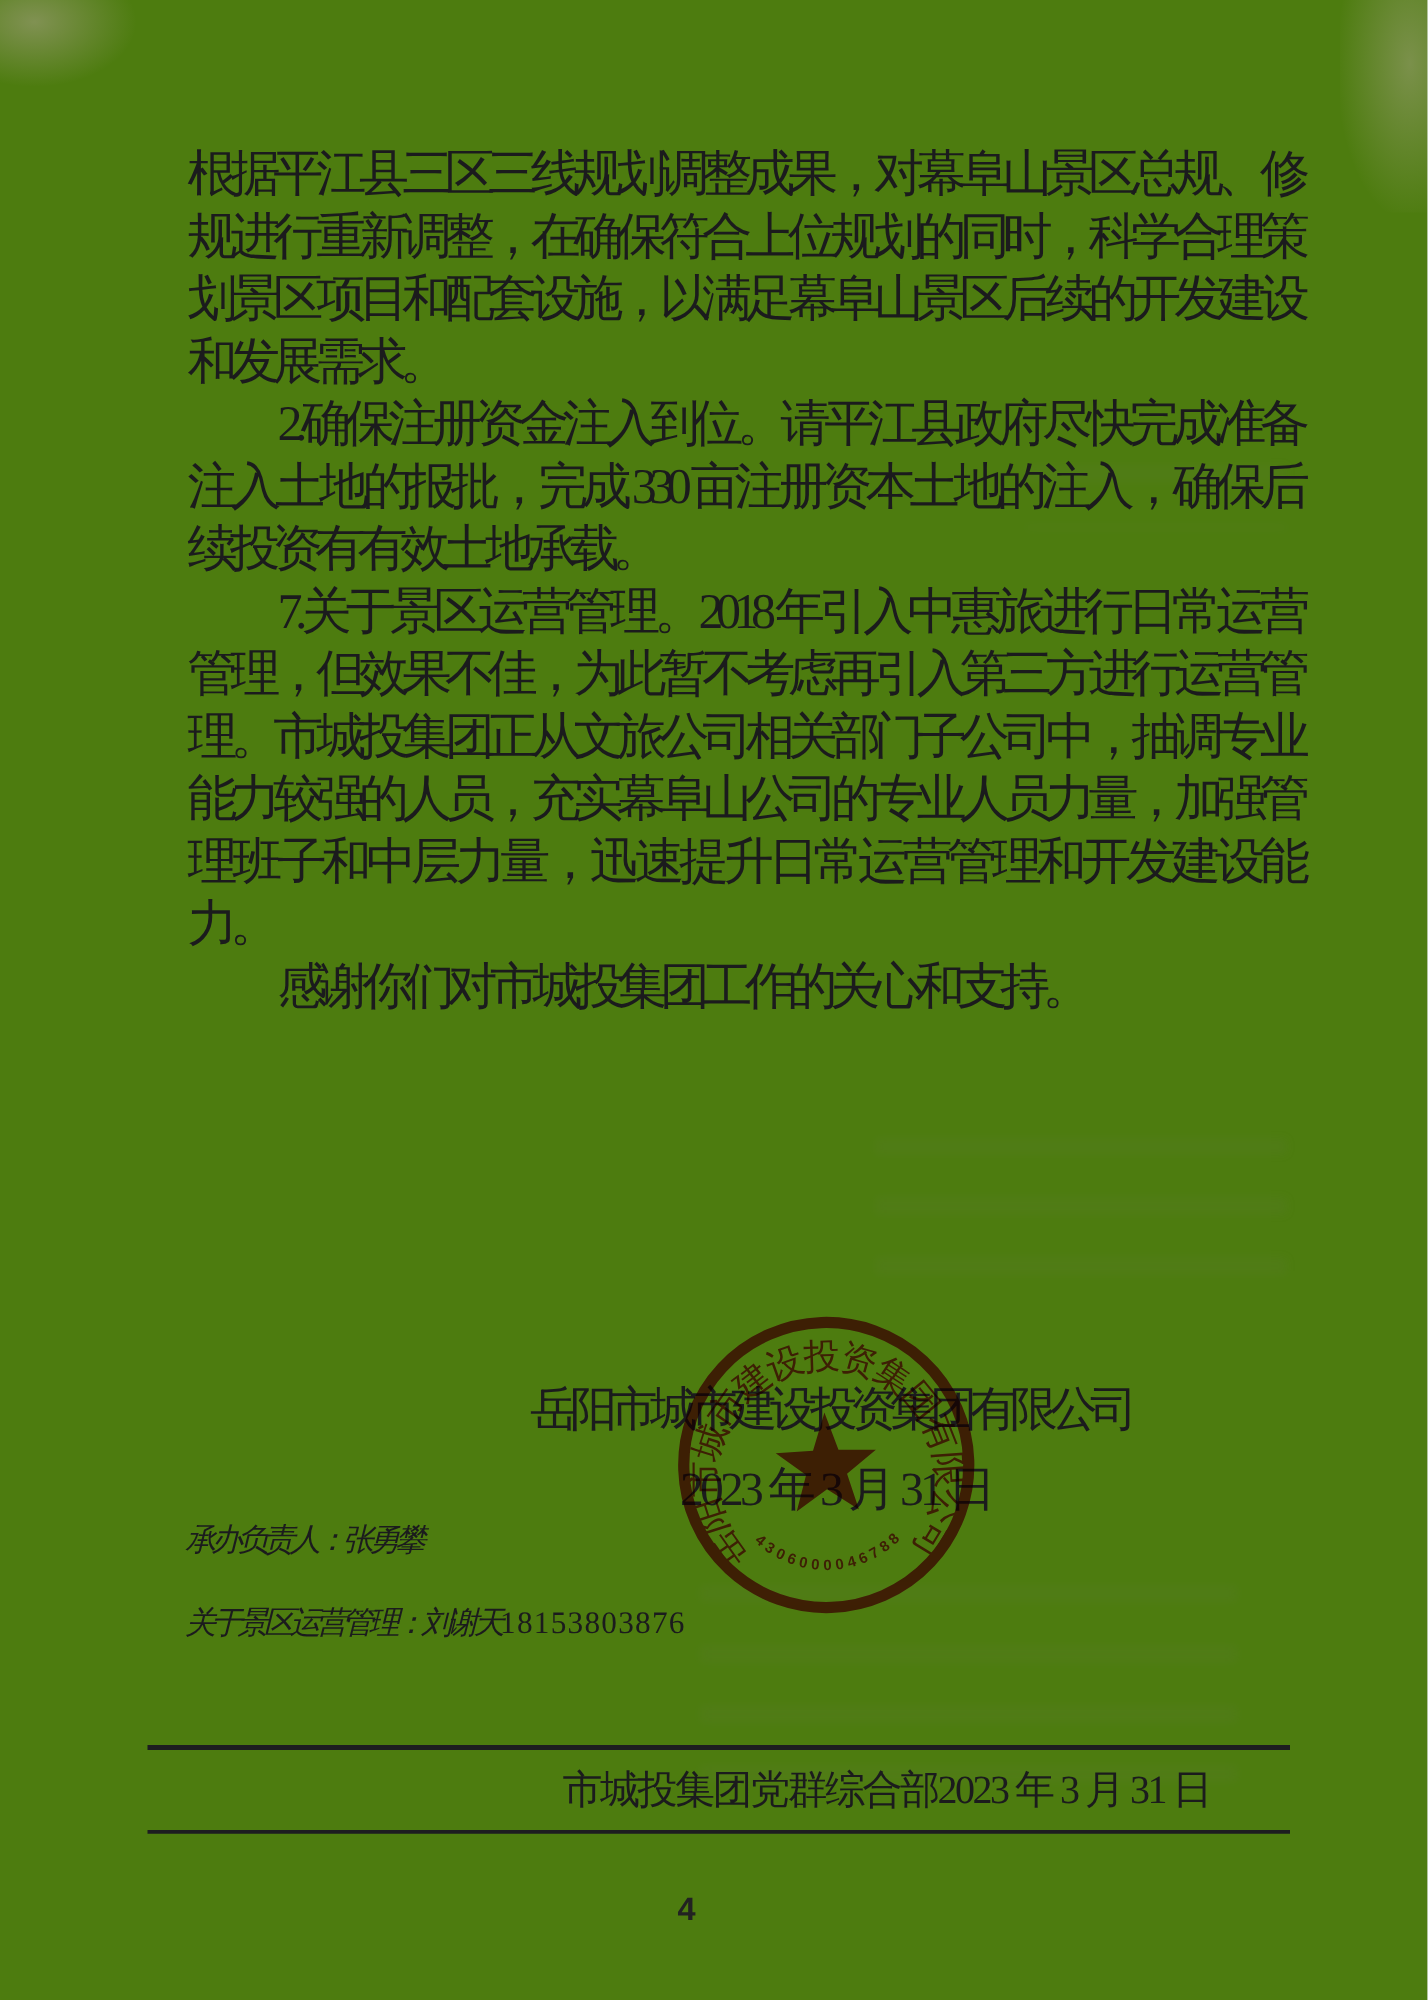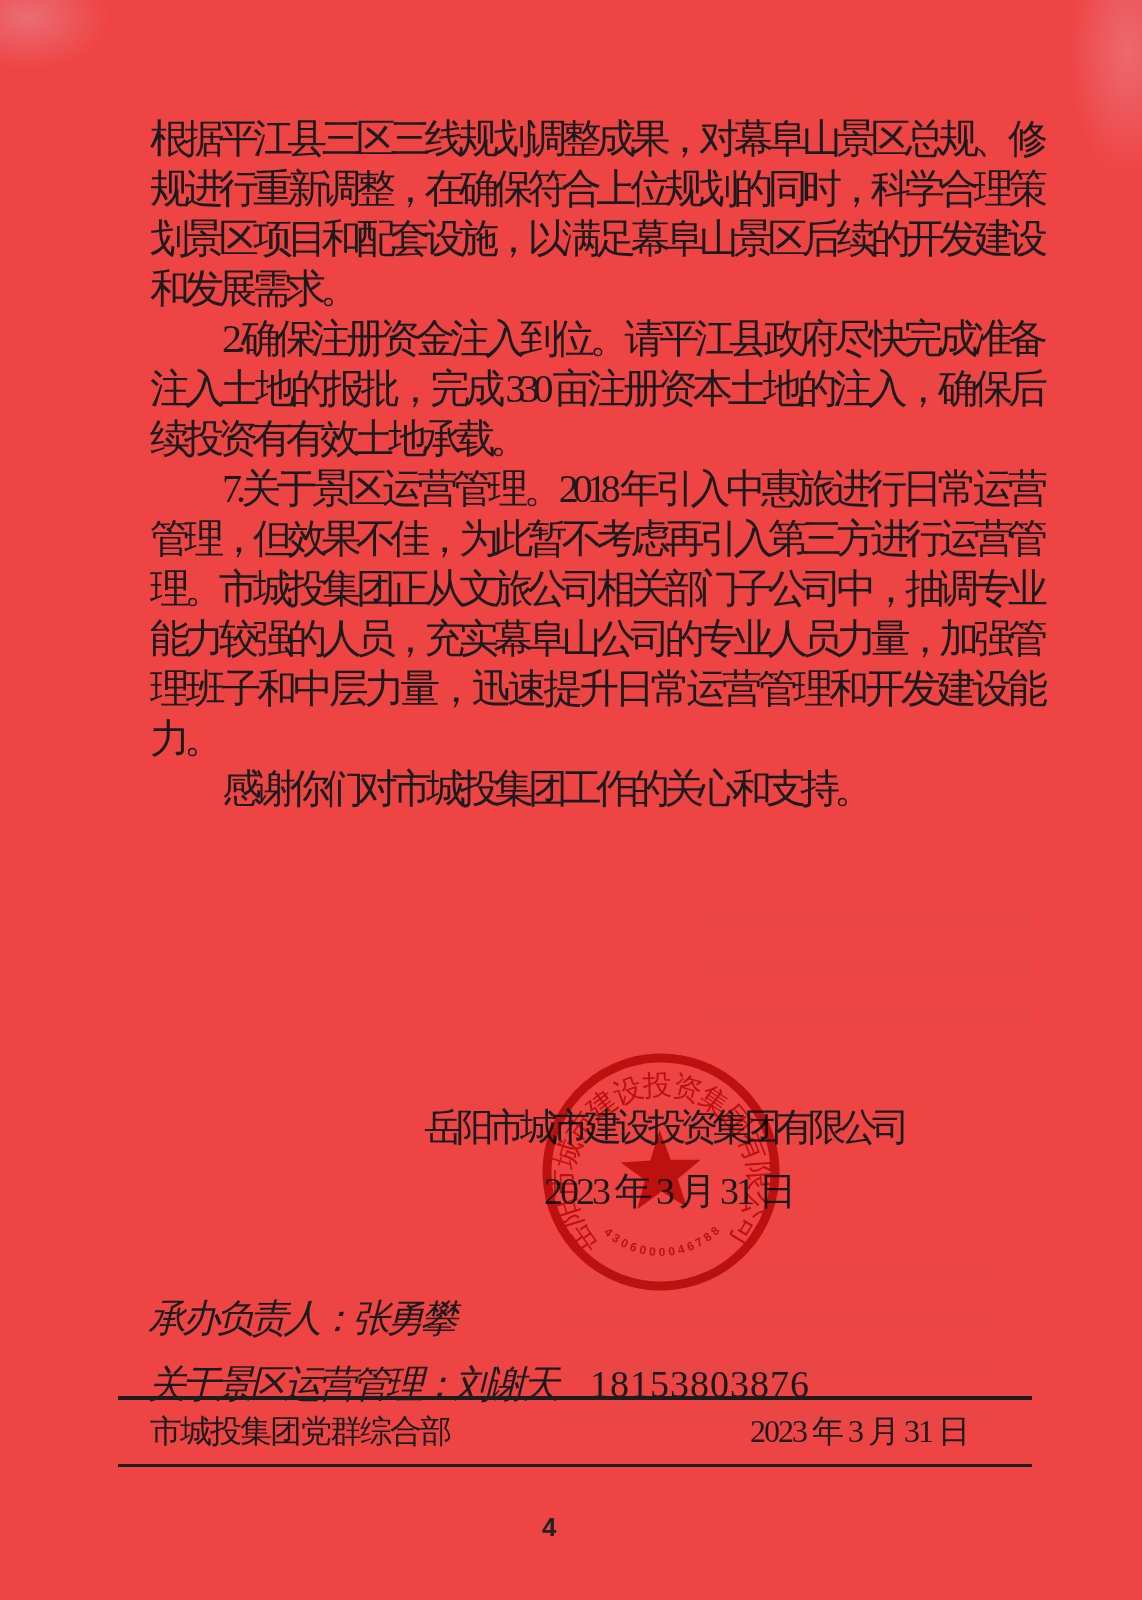--- a/index.html
+++ b/index.html
@@ -1,20 +1,20 @@
 <!DOCTYPE html>
 <html><head>
 <meta charset="utf-8">
 <style>
   html,body { margin:0; padding:0; background:#e8e8ea; }
   .page {
     position:relative;
     width:1142px; height:1600px;
     margin:0 auto;
-    background:#ef4444;
+    background:#4d7c0f;
     overflow:hidden;
     font-family:"Liberation Serif", serif;
     color:#1b1b1d;
   }
   
   .body-text {
     position:absolute; left:150px; top:114px; width:892px;
     font-size:40px; line-height:50px; letter-spacing:-6px;
     text-align:justify;
   }
@@ -31,32 +31,32 @@
     font-size:38px; letter-spacing:-3px; white-space:nowrap;
   }
   
   .seal {
     position:absolute; left:538px; top:1046px; width:246px; height:252px;
     mix-blend-mode:multiply; opacity:.92;
     transform:rotate(-2deg);
   }
   
   .contact {
-    position:absolute; left:148px; top:1285px;
-    font-size:38px; font-style:italic; letter-spacing:-4px; line-height:66px;
+    position:absolute; left:148px; top:1200px;
+    font-size:25px; font-style:italic; letter-spacing:-4px; line-height:66px;
     white-space:nowrap;
   }
-  .contact .phone { margin-left:34px; font-style:normal; letter-spacing:1px; }
+  .contact .phone { font-style:normal; letter-spacing:1px; }
   
   .footer-rule { position:absolute; left:118px; width:914px; background:#1d1d20; }
   .footer-rule.top { top:1396px; height:4px; }
   .footer-rule.bottom { top:1464px; height:3px; }
   .footer-row {
     position:absolute; left:150px; top:1410px; width:818px;
-    display:flex; justify-content:space-between; align-items:center;
+    display:flex; justify-content:flex-end; align-items:center;
     font-size:32px; letter-spacing:-2px; white-space:nowrap;
   }
   .page-num {
     position:absolute; left:542px; top:1512px;
     font-family:"Liberation Sans", sans-serif;
     font-size:26px; font-weight:bold; color:#222;
   }
   
   .smudge {
     position:absolute; filter:blur(4px); opacity:.5; pointer-events:none;

